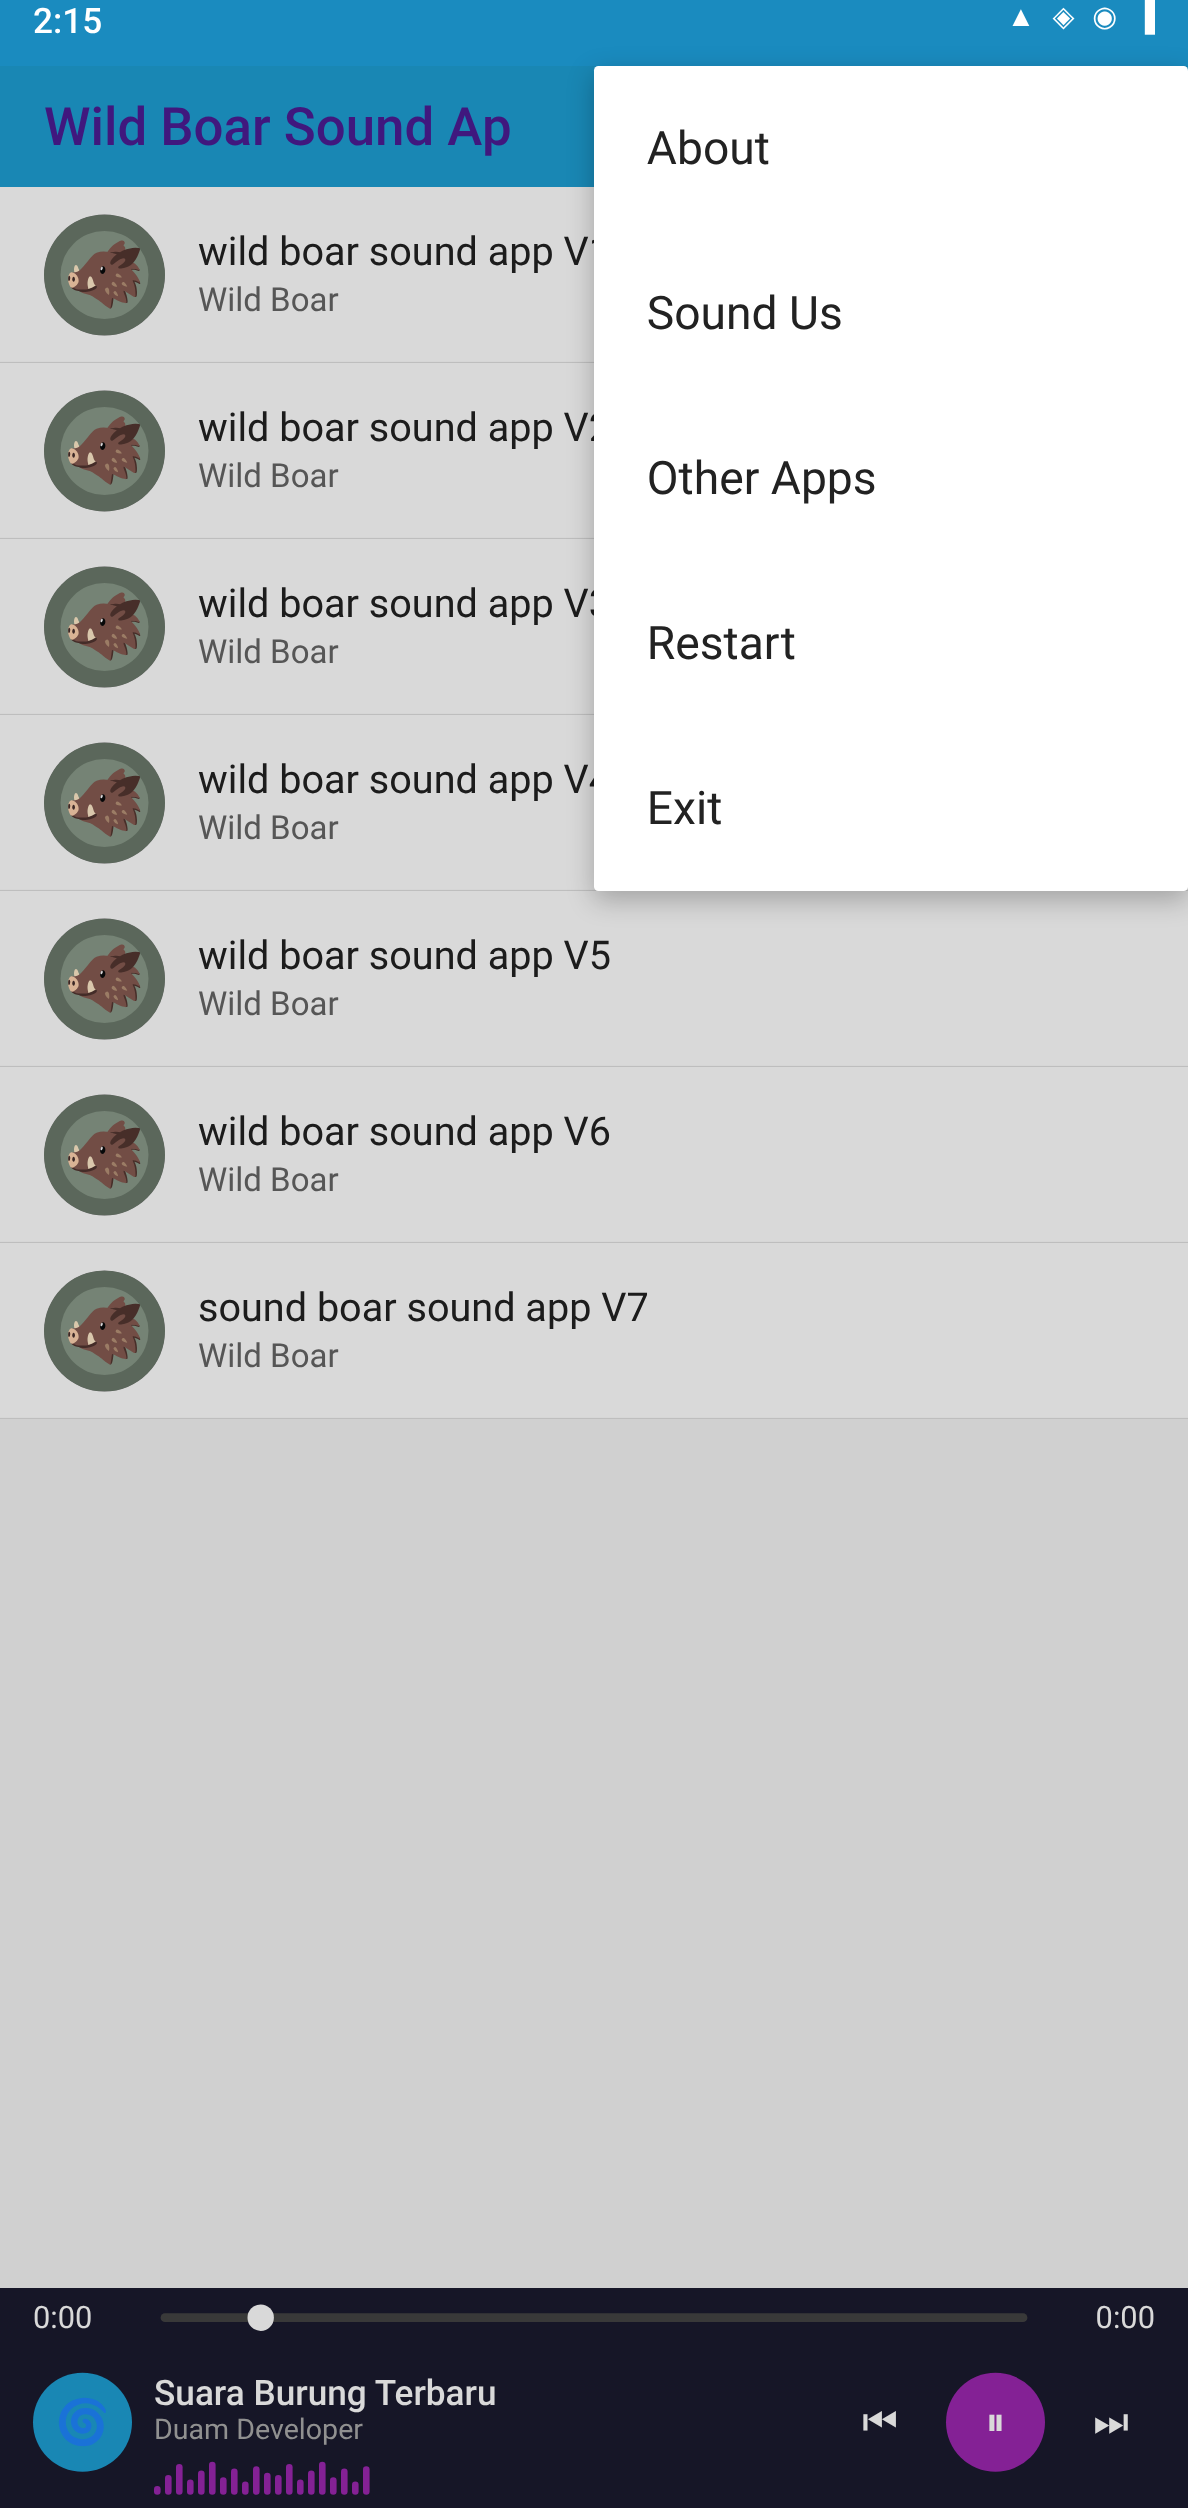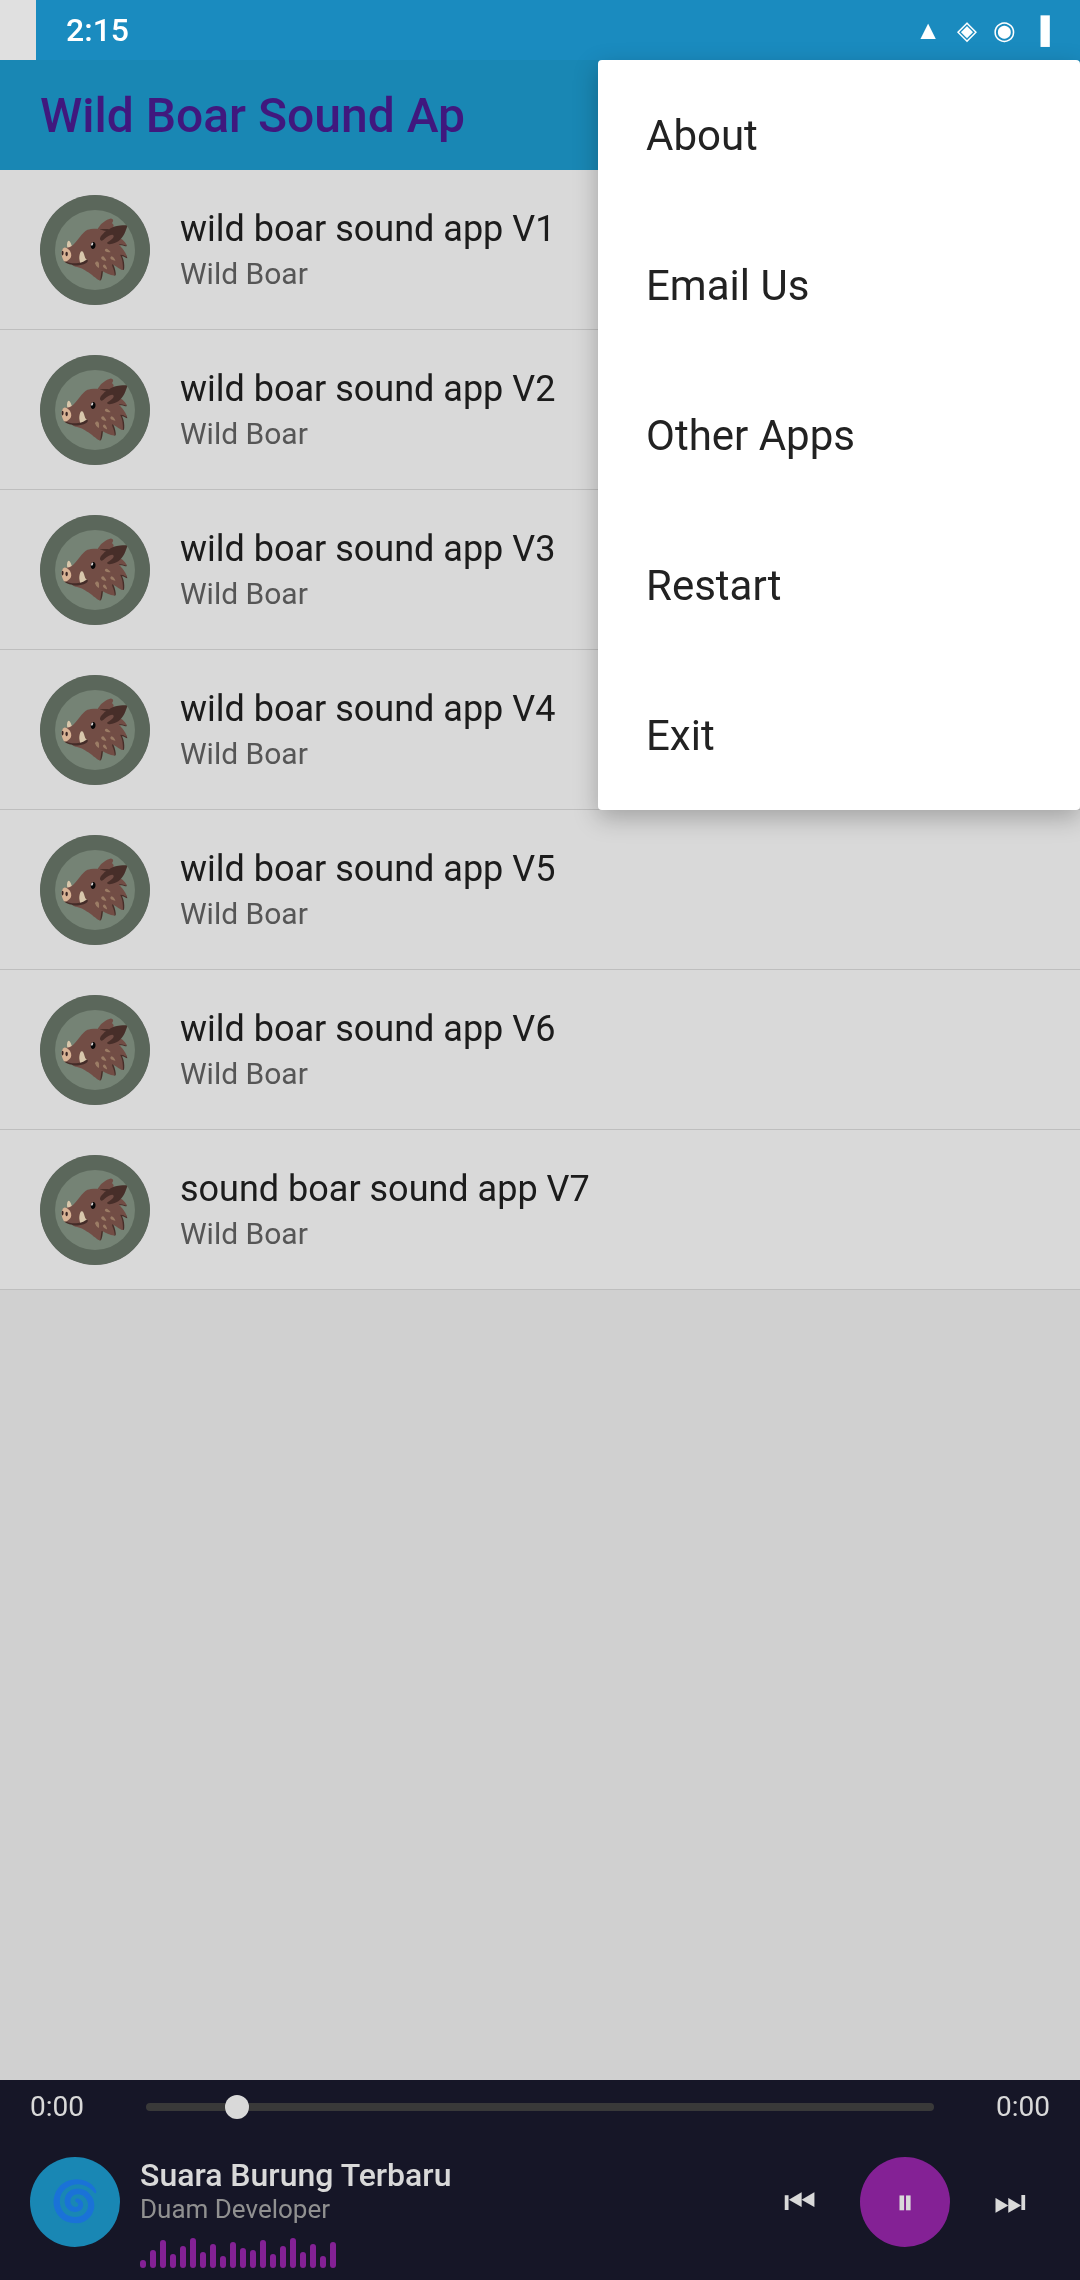--- a/index.html
+++ b/index.html
@@ -14,25 +14,24 @@
       position: relative;
     }
 
     
     .status-bar {
       position: absolute;
       top: 0; left: 0; right: 0;
       height: 60px;
       background: #1a8bbf;
       display: flex;
-      align-items: center;
+      align-items: flex-start;
       justify-content: space-between;
       padding: 0 30px;
       z-index: 100;
-      margin-left: 36px;
     }
     .status-time {
       color: white;
       font-size: 32px;
       font-weight: 500;
     }
     .status-icons {
       display: flex;
       gap: 16px;
       align-items: center;
@@ -134,21 +133,21 @@
       bottom: 0;
       background: rgba(0,0,0,0.15);
       z-index: 200;
     }
 
     
     .dropdown-menu {
       position: absolute;
       top: 60px;
       right: 0;
-      width: 482px;
+      width: 540px;
       background: white;
       border-radius: 4px;
       box-shadow: 0 8px 24px rgba(0,0,0,0.25);
       z-index: 300;
       overflow: hidden;
     }
 
     .dropdown-item {
       padding: 0 48px;
       height: 150px;
@@ -365,21 +364,21 @@
     </div>
 </div>
 
 <div class="dropdown-overlay" id="dropdown-overlay"></div>
 
 <div class="dropdown-menu" id="dropdown-menu">
     <div class="dropdown-item">
       <span class="dropdown-item-label">About</span>
     </div>
     <div class="dropdown-item">
-      <span class="dropdown-item-label">Email Us</span>
+      <span class="dropdown-item-label">Sound Us</span>
     </div>
     <div class="dropdown-item">
       <span class="dropdown-item-label">Other Apps</span>
     </div>
     <div class="dropdown-item">
       <span class="dropdown-item-label">Restart</span>
     </div>
     <div class="dropdown-item">
       <span class="dropdown-item-label">Exit</span>
     </div>

